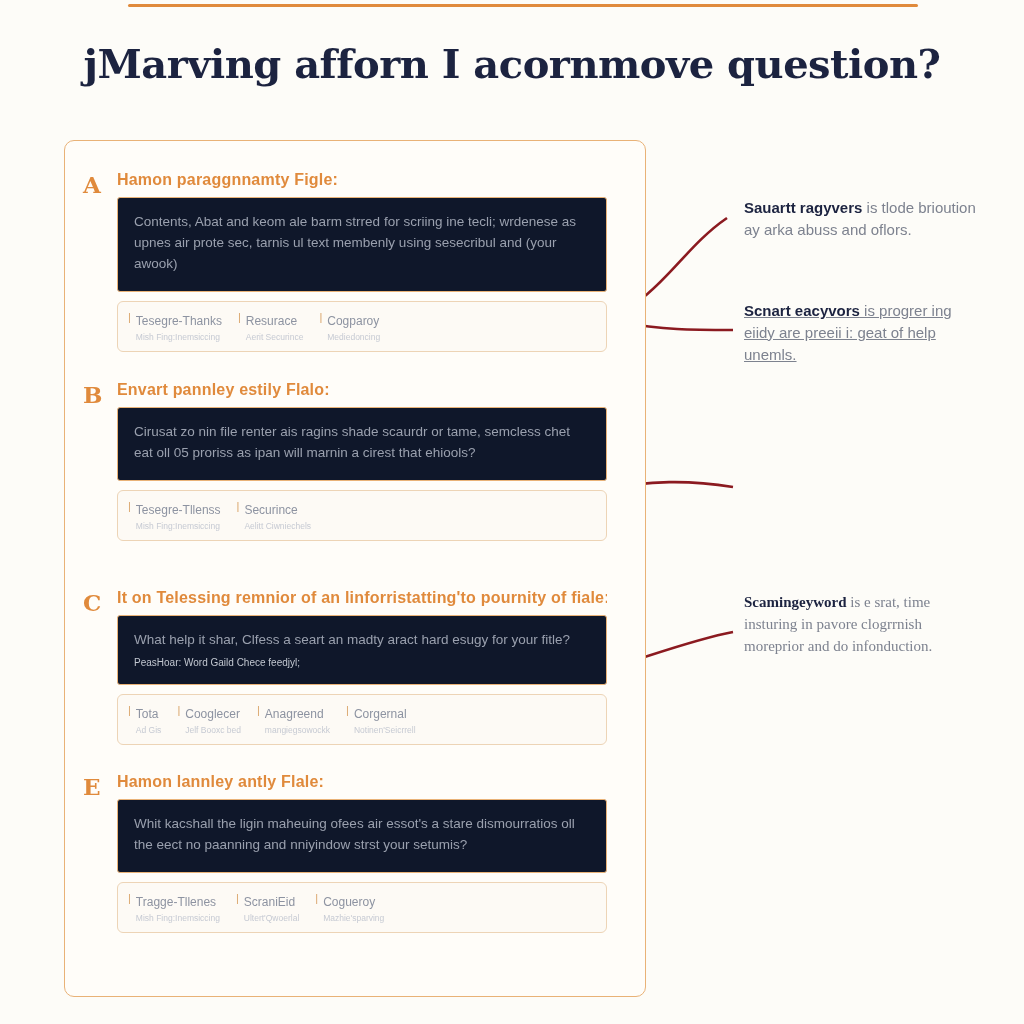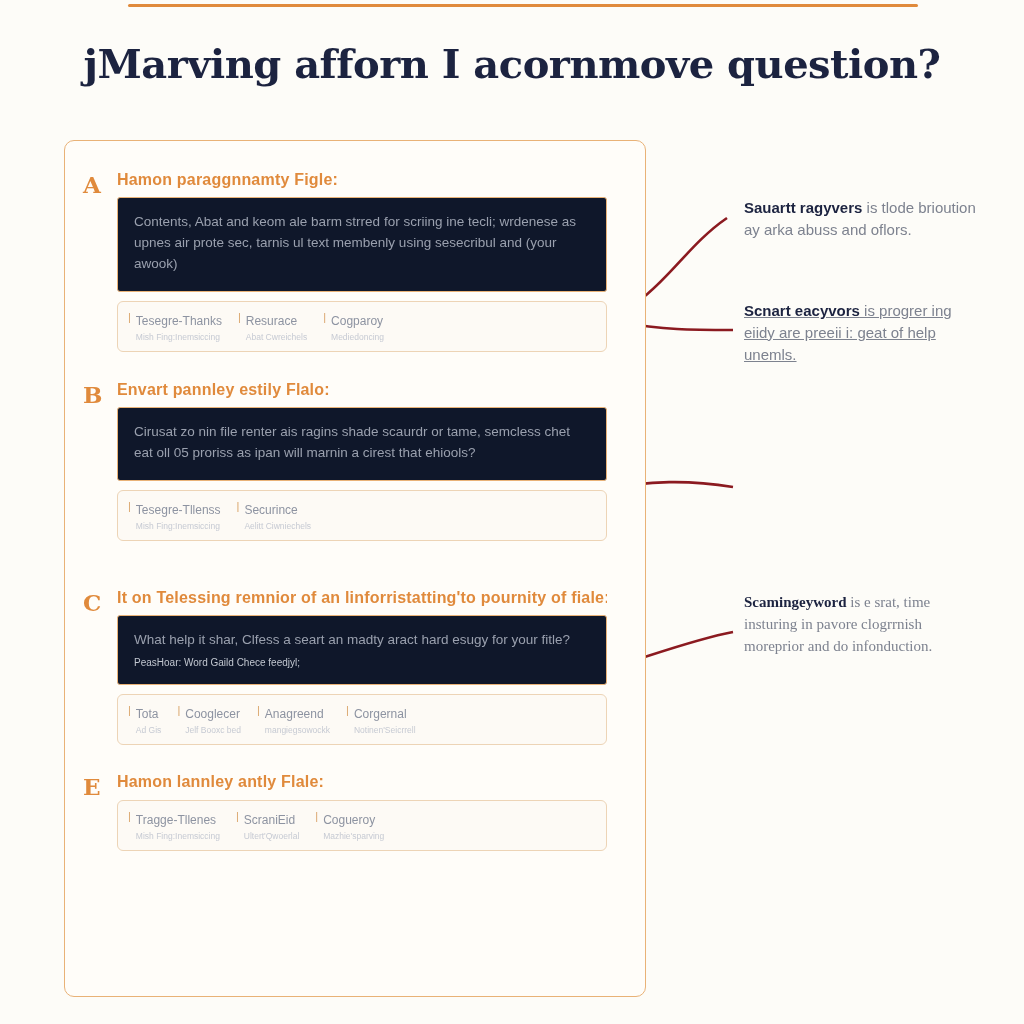--- a/index.html
+++ b/index.html
@@ -183,21 +183,21 @@
           <span class="tick">|</span>
           <span>
             <span class="opt-main">Tesegre-Thanks</span>
             <div class="opt-sub">Mish Fing:Inemsiccing</div>
           </span>
         </div>
         <div class="opt">
           <span class="tick">|</span>
           <span>
             <span class="opt-main">Resurace</span>
-            <div class="opt-sub">Abat Cwreichels</div>
+            <div class="opt-sub">Aerit Securince</div>
           </span>
         </div>
         <div class="opt">
           <span class="tick">|</span>
           <span>
             <span class="opt-main">Cogparoy</span>
             <div class="opt-sub">Mediedoncing</div>
           </span>
         </div>
       </div>
@@ -262,20 +262,23 @@
             <span class="opt-main">Corgernal</span>
             <div class="opt-sub">Notinen'Seicrrell</div>
           </span>
         </div>
       </div>
     </div>
 
     <div class="block" style="top:632px;">
       <div class="block-letter">E</div>
       <div class="block-head">Hamon lannley antly Flale:</div>
+      <div class="qbox">
+        <div class="qtext">Whit kacshall the ligin maheuing ofees air essot's a stare dismourratios oll the eect no paanning and nniyindow strst your setumis?</div>
+      </div>
       <div class="optbar">
         <div class="opt">
           <span class="tick">|</span>
           <span>
             <span class="opt-main">Tragge-Tllenes</span>
             <div class="opt-sub">Mish Fing:Inemsiccing</div>
           </span>
         </div>
         <div class="opt">
           <span class="tick">|</span>

